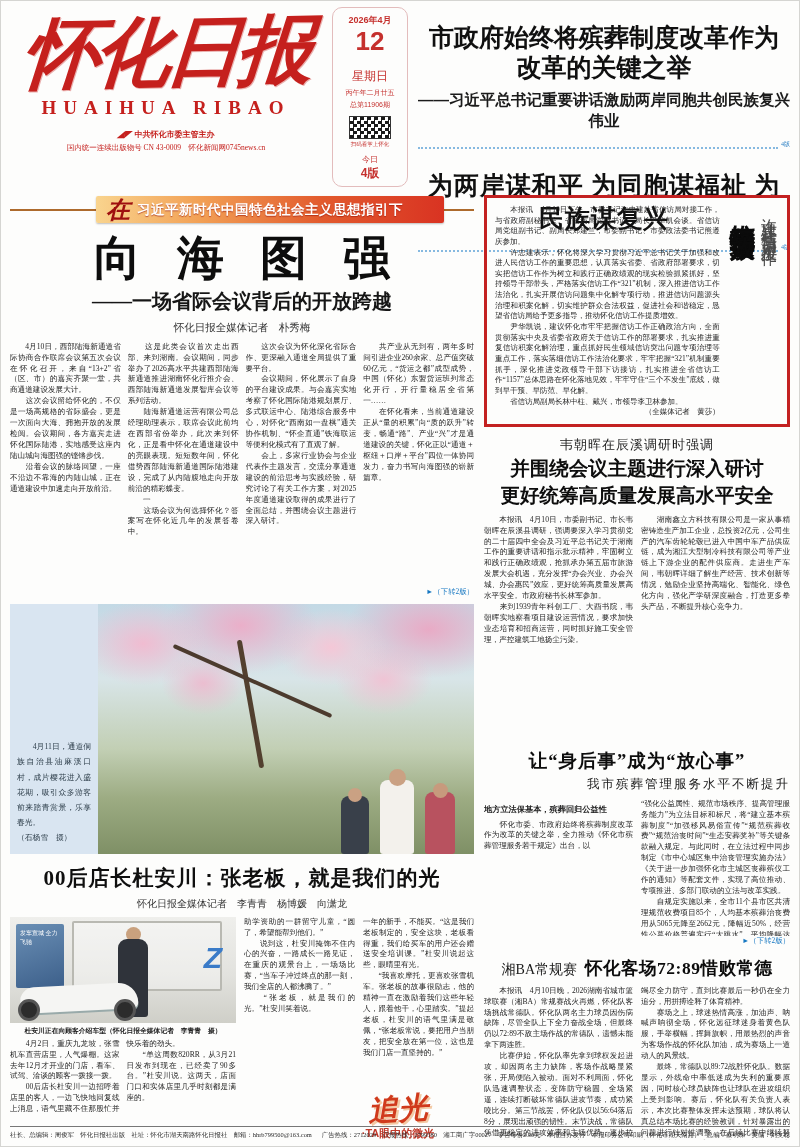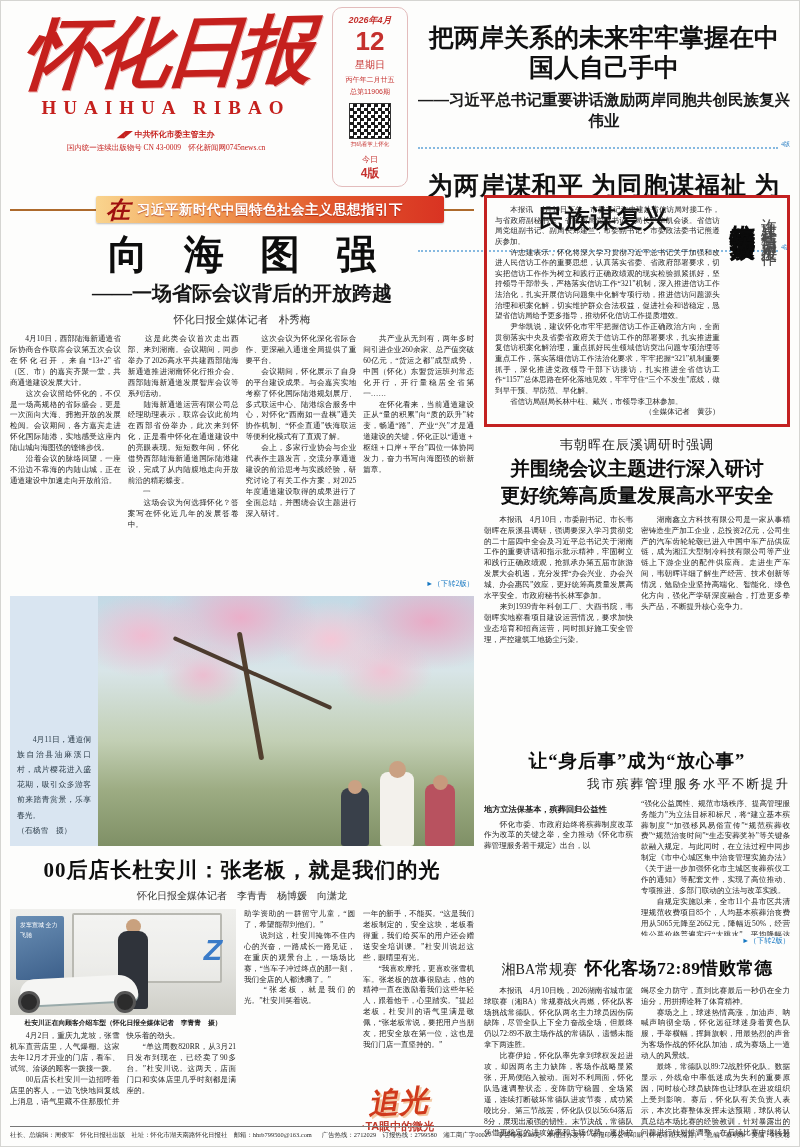--- a/index.html
+++ b/index.html
@@ -20,23 +20,23 @@
   }
   .mast-py { font-size:19px; font-weight:700; color:#c5201d; letter-spacing:7px; margin-top:4px; }
   .mast-organ { font-size:8px; color:#c5201d; margin-top:10px; font-weight:700; }
   .mast-organ .plogo { display:inline-block; color:#c5201d; font-size:9px; transform:skewX(-12deg); margin-right:3px; }
   .mast-issn { font-size:7.5px; color:#c5201d; margin-top:3px; }
   .datebox {
     width:76px; border:1.5px solid #e3bcbc; border-radius:10px; color:#c5302d;
     text-align:center; padding:6px 2px 4px 2px; font-family:"Liberation Sans", sans-serif;
     display:flex; flex-direction:column; align-items:center; flex:none;
   }
-  .d-ym { font-size:9px; font-weight:700;font-style:italic; }
+  .d-ym { font-size:9px; font-weight:700; }
   .d-day { font-size:26px; font-weight:700; line-height:1.1; }
-  .d-week { font-size:10px; margin-top:2px; }
+  .d-week { font-size:12px; margin-top:12px; }
   .d-lunar { font-size:7px; margin-top:3px; }
   .d-issue { font-size:7px; margin-top:2px; }
   .qr { width:42px; height:42px; margin-top:6px; border:1px solid #333;
     background:repeating-conic-gradient(#1a1a1a 0% 25%, #ffffff 0% 50%) 0 0 / 7px 7px; }
   .d-qrcap { font-size:5.5px; margin-top:2px; }
   .d-today { font-size:8px; margin-top:6px; }
   .d-pages { font-size:12px; font-weight:700; }
   .tophead { flex:1; padding-top:16px; }
   .th-1 { font-size:25px; font-weight:700; color:#101010; text-align:center; line-height:1.2; }
   .th-sub { font-size:15.5px; font-weight:700; font-family:"Liberation Sans", sans-serif; color:#1b1b1b; text-align:center; margin-top:7px; }
@@ -53,21 +53,21 @@
   .bannerLine { position:absolute; left:0; right:0; top:14px; height:2px; background:#ad6a2c; }
   .banner {
     position:absolute; left:86px; top:1px; width:348px; height:27px; border-radius:2px;
     background:linear-gradient(90deg,#f9d48e 0%,#f2a055 30%,#e25a2d 65%,#d93322 100%);
     display:flex; align-items:center; padding:0 10px; box-shadow:0 1px 2px rgba(0,0,0,.25);
   }
   .banner .zai { font-size:24px; font-weight:900; font-style:italic; color:#9e0f0f; margin-right:7px; line-height:1; }
   .banner .btxt { color:#fff; font-weight:700; font-size:13.5px; letter-spacing:.5px;
     font-family:"Liberation Sans", sans-serif; text-shadow:0 1px 1px rgba(150,20,10,.6); white-space:nowrap; }
   
-  .leadTitle { text-align:center; font-size:40px; font-weight:700; color:#0d0d0d; letter-spacing:36px; padding-left:36px; margin-top:8px; line-height:1.1; white-space:nowrap; }
+  .leadTitle { text-align:center; font-size:47px; font-weight:700; color:#0d0d0d; letter-spacing:36px; padding-left:36px; margin-top:8px; line-height:1.1; white-space:nowrap; }
   .leadSub { text-align:center; font-size:20px; font-weight:700; color:#161616; margin-top:3px; }
   .leadBy { text-align:center; font-size:10.5px; color:#333; margin:6px 0 7px; }
   .cols4 { display:flex; gap:7px; height:256px; overflow:hidden; }
   .bcol { flex:1; min-width:0; font-size:7.6px; line-height:1.44; text-align:justify; white-space:pre-line; color:#242424; overflow:hidden; }
   .colflex { display:flex; flex-direction:column; }
   .jump { color:#1778c2; font-size:7.4px; text-align:right; white-space:nowrap; }
   
   .photoRow { display:flex; margin-top:6px; height:250px; }
   .capPanel { width:88px; flex:none; background:#d9e5f1; padding:8px 7px; display:flex; align-items:flex-end; }
   .capText { font-size:7.8px; line-height:1.95; color:#30404d; white-space:pre-line; text-align:justify; }
@@ -154,21 +154,21 @@
       <div class="d-day">12</div>
       <div class="d-week">星期日</div>
       <div class="d-lunar">丙午年二月廿五</div>
       <div class="d-issue">总第11906期</div>
       <div class="qr"></div>
       <div class="d-qrcap">扫码看掌上怀化</div>
       <div class="d-today">今日</div>
       <div class="d-pages">4版</div>
     </div>
     <div class="tophead">
-      <div class="th-1">把两岸关系的未来牢牢掌握在中国人自己手中</div>
+      <div class="th-1">市政府始终将殡葬制度改革作为改革的关键之举</div>
       <div class="th-sub">——习近平总书记重要讲话激励两岸同胞共创民族复兴伟业</div>
       <div class="dotline">
           <span class="dots"></span>
           <span class="pref">4版</span>
         </div>
       <div class="th-2">为两岸谋和平 为同胞谋福祉 为民族谋复兴</div>
       <div class="dotline">
           <span class="dots"></span>
           <span class="pref">4版</span>
         </div>

